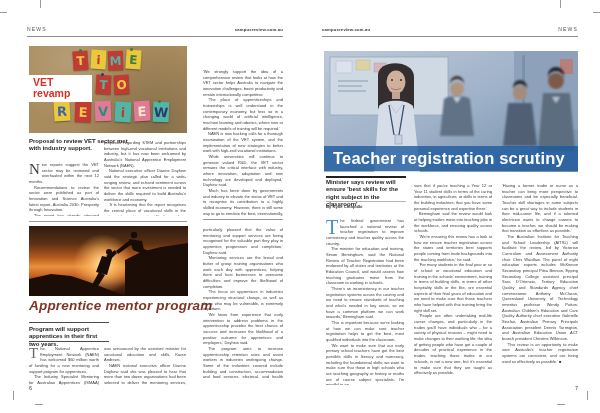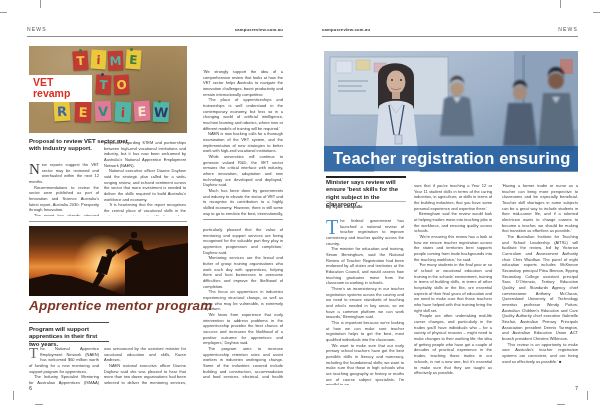--- a/index.html
+++ b/index.html
@@ -266,21 +266,21 @@
       <circle cx="77" cy="29" r="1" fill="#3a2a20"></circle>
       <path d="M67,37 Q72,40.5 77,37" stroke="#b97a5e" stroke-width="0.9" fill="none"></path>
       <rect x="68" y="41" width="8" height="7" fill="#e3b090"></rect>
       <path d="M50,121 L55,55 C62,48 82,48 89,55 L96,121 Z" fill="#f5f6f8"></path>
       <path d="M66,53 L72,62 L79,53" stroke="#d8dbe0" stroke-width="1" fill="none"></path>
       <path d="M65,54 L70,84 M80,54 L75,84" stroke="#3a4a6b" stroke-width="1.3" fill="none"></path>
       <rect x="71" y="84" width="7" height="9" fill="#e8e8ee" stroke="#9aa2b8" stroke-width="0.6"></rect>
       <rect width="254" height="121" fill="rgba(52,96,150,0.16)"></rect>
     </svg>
     <div id="rp-band">
-      <div id="rp-headline">Teacher registration ensuring</div>
+      <div id="rp-headline">Teacher registration scrutiny</div>
     </div>
   </div>
 
   <div class="abs" id="rp-sfrule"></div>
   <div class="standfirst" style="left:326px;top:179px;width:80px;">Minister says review will ensure 'best skills for the right subject in the classroom'.</div>
   <div class="abs" id="rp-thinrule"></div>
   <div class="byline" style="left:326px;top:204px;">By Kylie Chlopicki</div>
 
   <div class="bodycol" style="left:326px;top:218px;width:78px;height:167px;">
     <span class="dropcap blue">T</span>

